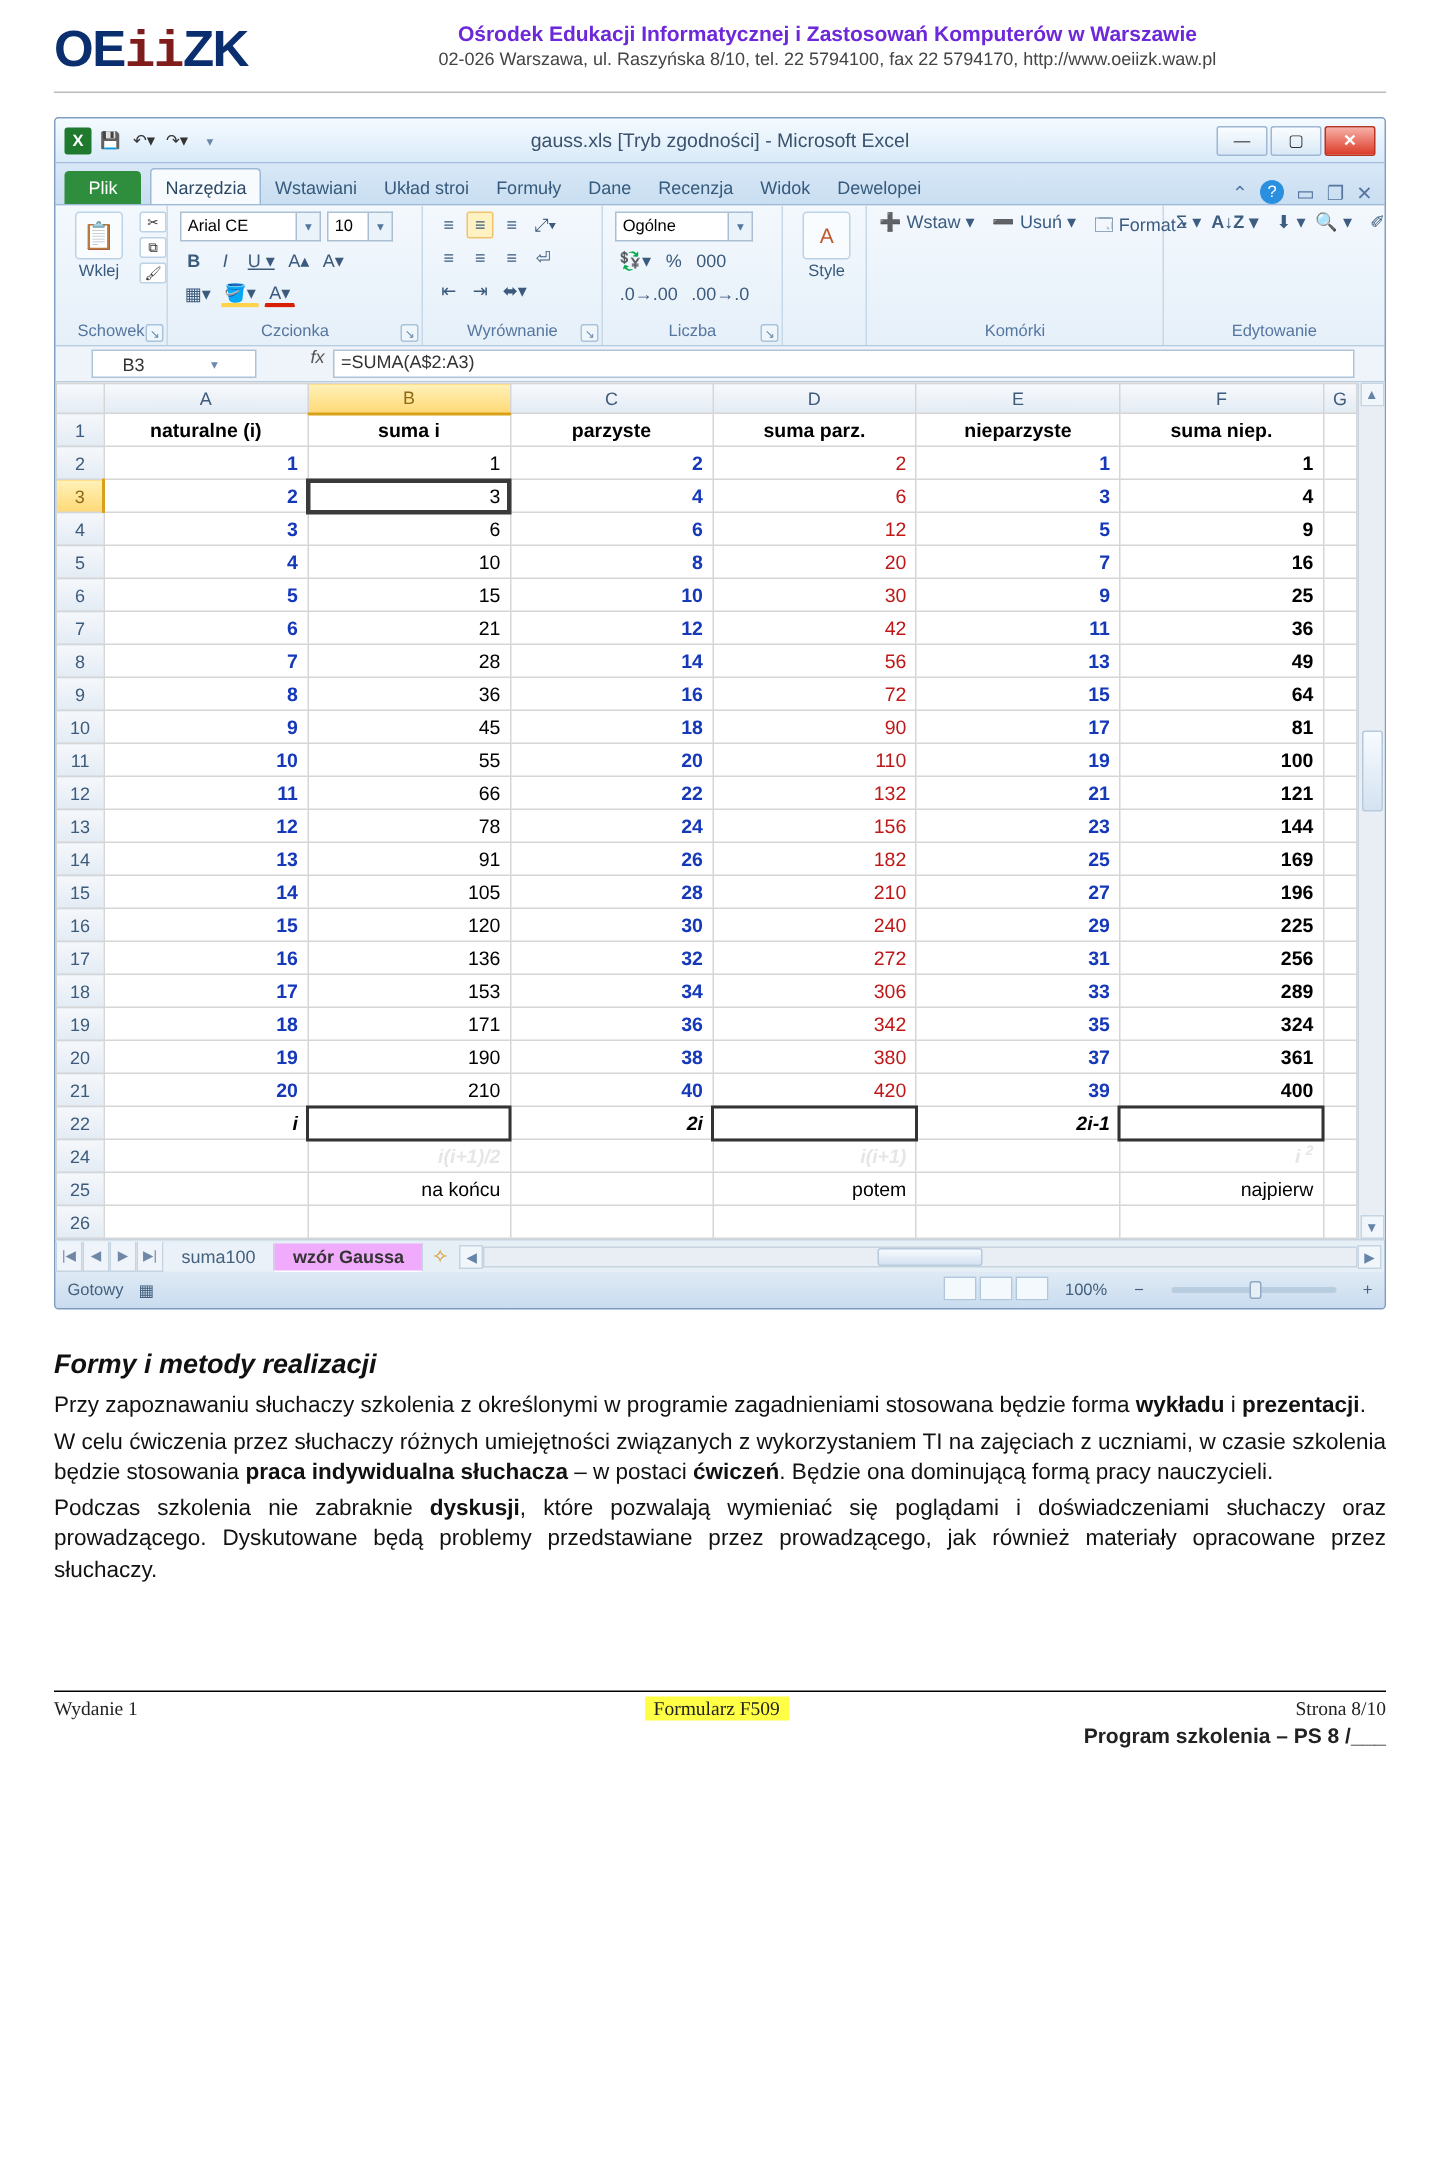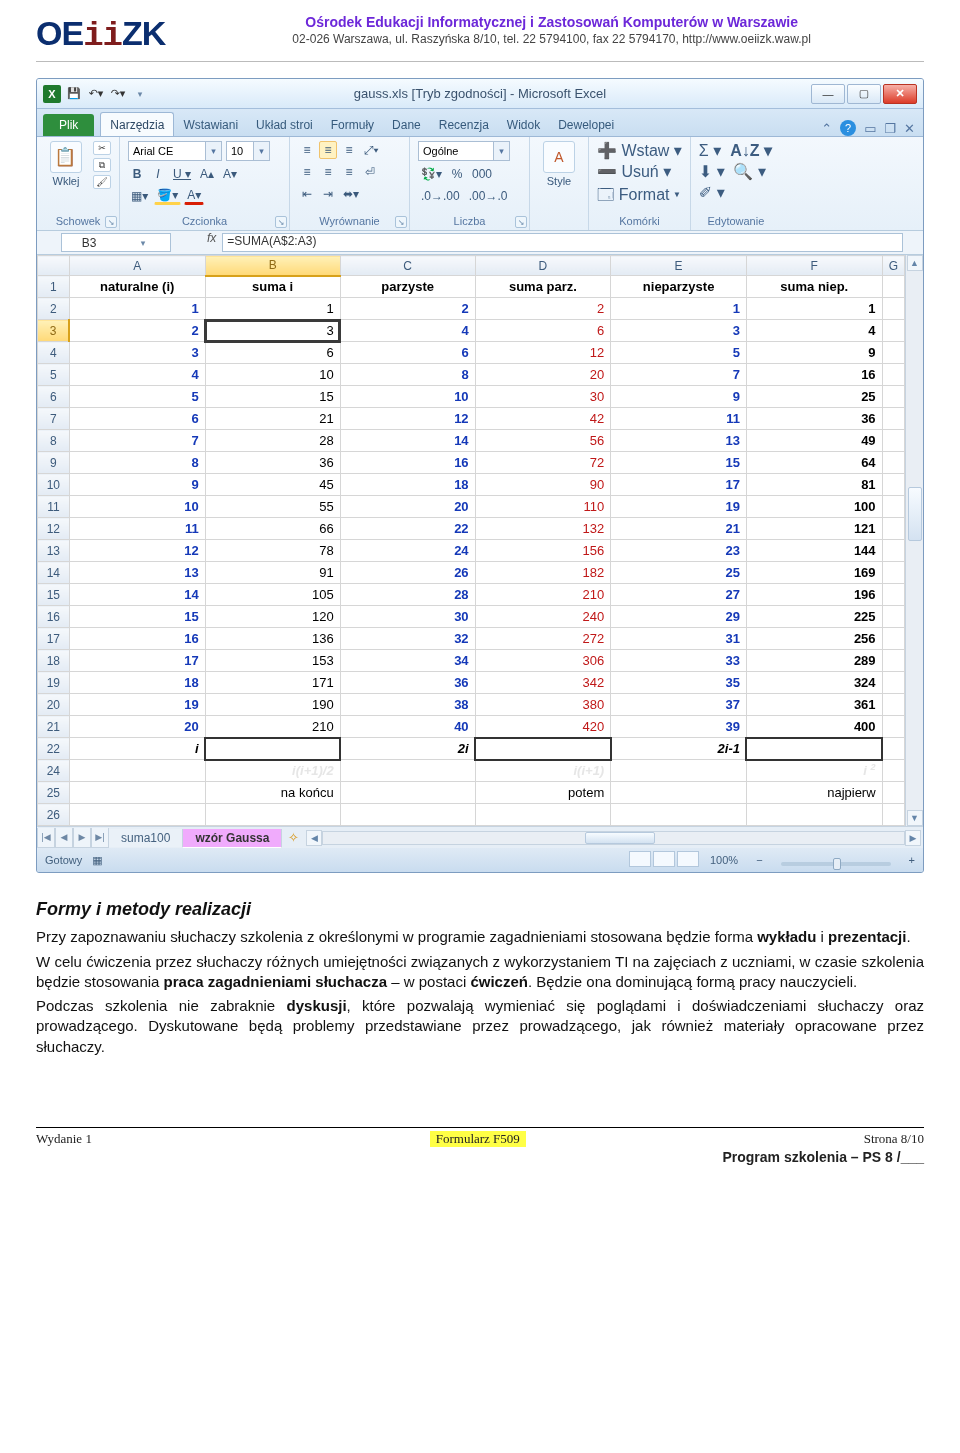--- a/index.html
+++ b/index.html
@@ -37,21 +37,21 @@
   .stack3 .mini{width:18px;height:14px;border:1px solid #bcd2e6;background:#fff;border-radius:2px;font-size:9px;display:flex;align-items:center;justify-content:center}
   .fontbox{display:flex;flex-direction:column;gap:4px}
   .combo{display:flex}
   .combo input{height:20px;border:1px solid #aabed4;font-size:11px;padding:0 4px;background:#fff}
   .combo .dd{width:16px;height:20px;border:1px solid #aabed4;border-left:none;background:#eaf2fa;display:flex;align-items:center;justify-content:center;font-size:9px;color:#5576a1}
   .rowicons{display:flex;gap:3px}
   .ibtn{min-width:18px;height:18px;border:1px solid transparent;border-radius:2px;display:flex;align-items:center;justify-content:center;font-size:12px;color:#3b5a7c;padding:0 2px}
   .ibtn.bold{font-weight:700}
   .ibtn.uline{text-decoration:underline}
   .ibtn.ital{font-style:italic}
-  .side-row{display:flex;flex-direction:column;gap:2px;font-size:16px;color:#3c5c80}
+  .side-row{display:flex;flex-direction:row;gap:12px;font-size:12px;color:#3c5c80}
   .side-row div{white-space:nowrap}
   .launcher{position:absolute;right:2px;bottom:2px;width:12px;height:12px;border:1px solid #aac3da;border-radius:2px;background:#eef6fc;font-size:8px;display:flex;align-items:center;justify-content:center;color:#6a8aab}
   .fx-bar{display:flex;align-items:flex-start;background:#eef4fa;border-bottom:1px solid #b7ccde;height:24px}
   .namebox{width:110px;border:1px solid #abc2d8;background:#fff;margin:2px 30px 2px 24px;height:19px;display:flex;align-items:center}
   .namebox span{flex:1;padding:0 6px;text-align:center;color:#333}
   .namebox .dd{width:16px;text-align:center;color:#6b88a8;font-size:9px}
   .fxlabel{font-style:italic;color:#555;margin:0 6px}
   .fx-input{flex:1;background:#fff;border:1px solid #abc2d8;height:19px;margin:2px 20px 2px 0;padding:0 4px;color:#333}
   .grid-wrap{display:flex;background:#fff;}
   table.sheet{border-collapse:collapse;flex:1;table-layout:fixed}
@@ -78,21 +78,21 @@
   .tabnav .arr{width:18px;height:20px;border:1px solid #c6d3e0;border-top:none;background:#eef4fa;display:flex;align-items:center;justify-content:center;font-size:9px;color:#6e88a5}
   .sheettab{padding:2px 12px;font-size:12px;color:#44617f;background:#eaf1f8;border-right:1px solid #c6d3e0;display:flex;align-items:center}
   .sheettab.active{background:#f0abfc;font-weight:700;color:#333;border-bottom:1px solid #fff;position:relative;top:1px}
   .newtab{width:22px;display:flex;align-items:center;justify-content:center;color:#d89a20;font-size:13px}
   .hscroll{flex:1;display:flex;align-items:center;gap:0;padding:0 2px}
   .hscroll .htrack{flex:1;height:14px;background:#e9eef4;border:1px solid #c6d3e0;position:relative}
   .hscroll .hthumb{position:absolute;left:45%;width:70px;top:0;bottom:0;background:linear-gradient(#f7fbff,#d4e2f1);border:1px solid #b6c9dd;border-radius:2px}
   .statusbar{display:flex;align-items:center;height:24px;background:linear-gradient(#dfeaf5,#c9dcef);font-size:11px;color:#43607e;padding:0 8px;gap:10px}
   .statusbar .flex{flex:1}
   .viewbtns span{display:inline-block;width:22px;height:16px;border:1px solid #b2c7dc;background:#f4f9fe;margin:0 1px}
-  .zoom{display:flex;align-items:flex-end;gap:18px}
+  .zoom{display:flex;align-items:center;gap:18px}
   .zoom .slider{width:110px;height:4px;background:#b8cde0;position:relative;border-radius:2px}
   .zoom .slider .knob{position:absolute;left:48%;top:-4px;width:8px;height:12px;background:#e6eef6;border:1px solid #8ea9c3;border-radius:2px}
   .body-text{padding:24px 0 0;font-size:15px;line-height:1.35;color:#111}
   .body-text h3{font-style:italic;font-weight:700;font-size:18px;margin:0 0 6px;font-family:Verdana,sans-serif}
   .body-text p{margin:0 0 4px;text-align:justify}
   .body-text b{font-weight:700}
   .page-footer{margin-top:70px;border-top:1px solid #000;padding-top:3px;display:flex;justify-content:space-between;font-size:13px;font-family:"Times New Roman",serif}
   .page-footer .mid{background:#ffff46;padding:0 6px}
   .pfoot2{text-align:right;font-family:Verdana,sans-serif;font-size:14px;font-weight:700;padding:2px 0 14px}
   .corner{width:32px;height:20px;background:linear-gradient(#f5f8fb,#e3ebf4);border:1px solid #d6d6d6}
@@ -603,21 +603,21 @@
       </span>
     </div>
   </div>
 
   <div class="body-text">
     <h3>Formy i metody realizacji</h3>
     <p>
       <span>Przy zapoznawaniu słuchaczy szkolenia z określonymi w programie zagadnieniami stosowana będzie forma </span><b>wykładu</b><span> i </span><b>prezentacji</b><span>.</span>
     </p>
     <p>
-      <span>W celu ćwiczenia przez słuchaczy różnych umiejętności związanych z wykorzystaniem TI na zajęciach z uczniami, w czasie szkolenia będzie stosowania </span><b>praca zagadnieniami słuchacza</b><span> – w postaci </span><b>ćwiczeń</b><span>. Będzie ona dominującą formą pracy nauczycieli.</span>
+      <span>W celu ćwiczenia przez słuchaczy różnych umiejętności związanych z wykorzystaniem TI na zajęciach z uczniami, w czasie szkolenia będzie stosowania </span><b>praca indywidualna słuchacza</b><span> – w postaci </span><b>ćwiczeń</b><span>. Będzie ona dominującą formą pracy nauczycieli.</span>
     </p>
     <p>
       <span>Podczas szkolenia nie zabraknie </span><b>dyskusji</b><span>, które pozwalają wymieniać się poglądami i doświadczeniami słuchaczy oraz prowadzącego. Dyskutowane będą problemy przedstawiane przez prowadzącego, jak również materiały opracowane przez słuchaczy.</span>
     </p>
   </div>
 
   <div class="page-footer">
     <span>Wydanie 1</span>
     <span class="mid">Formularz  F509</span>
     <span>Strona 8/10</span>

